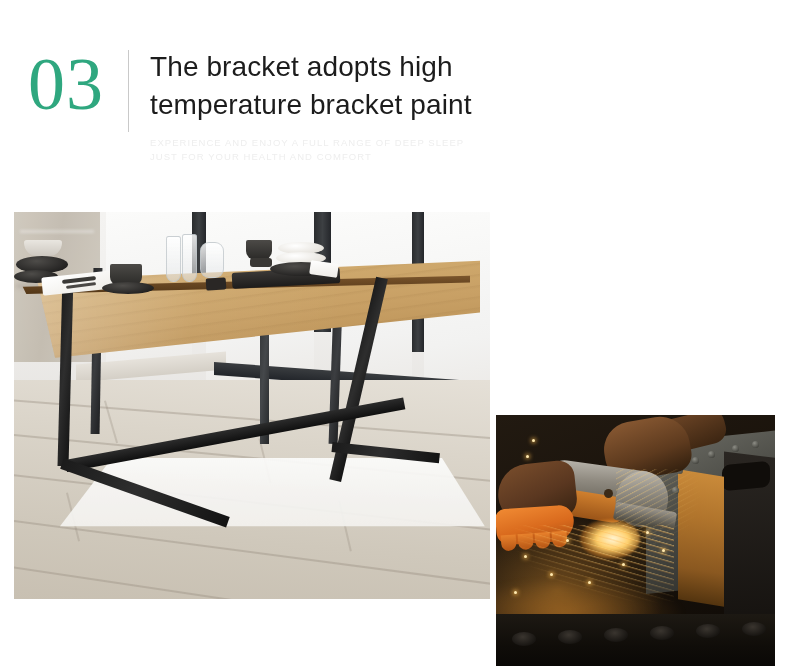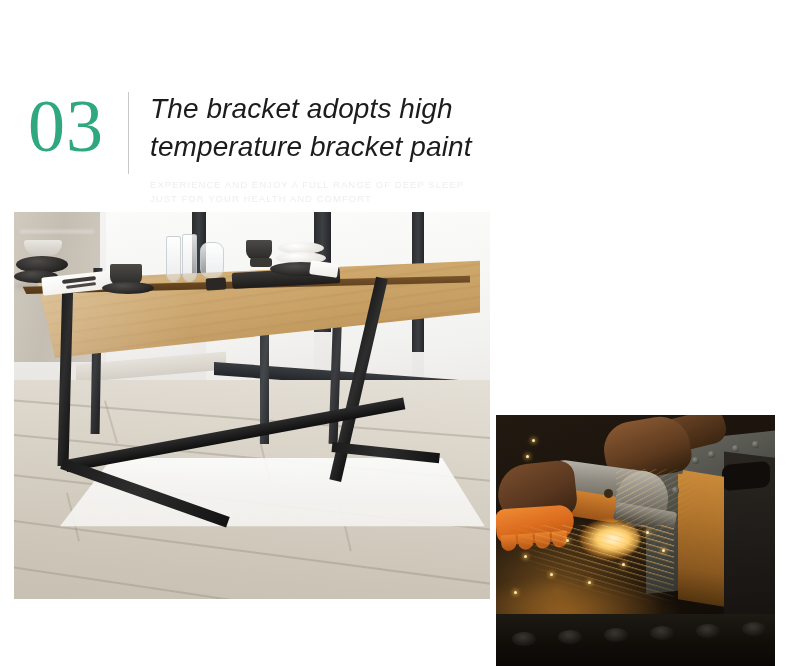--- a/index.html
+++ b/index.html
@@ -16,21 +16,20 @@
     -webkit-font-smoothing: antialiased;
   }
 
   
   .header {
     position: absolute;
     left: 0;
     top: 0;
     width: 790px;
     height: 195px;
-    margin-top: 42px;
   }
 
   .section-number {
     position: absolute;
     left: 28px;
     top: 36px;
     font-family: "Liberation Serif", serif;
     font-size: 74px;
     line-height: 96px;
     font-weight: 400;
@@ -56,21 +55,20 @@
   }
 
   .heading-line {
     font-family: "Liberation Sans", sans-serif;
     font-size: 28px;
     line-height: 38px;
     font-weight: 400;
     color: #1c1c1c;
     letter-spacing: 0.1px;
     white-space: nowrap;
-    font-style: italic;
   }
 
   .subheading-wrap {
     position: absolute;
     left: 150px;
     top: 136px;
     width: 560px;
   }
 
   .subheading-line {

